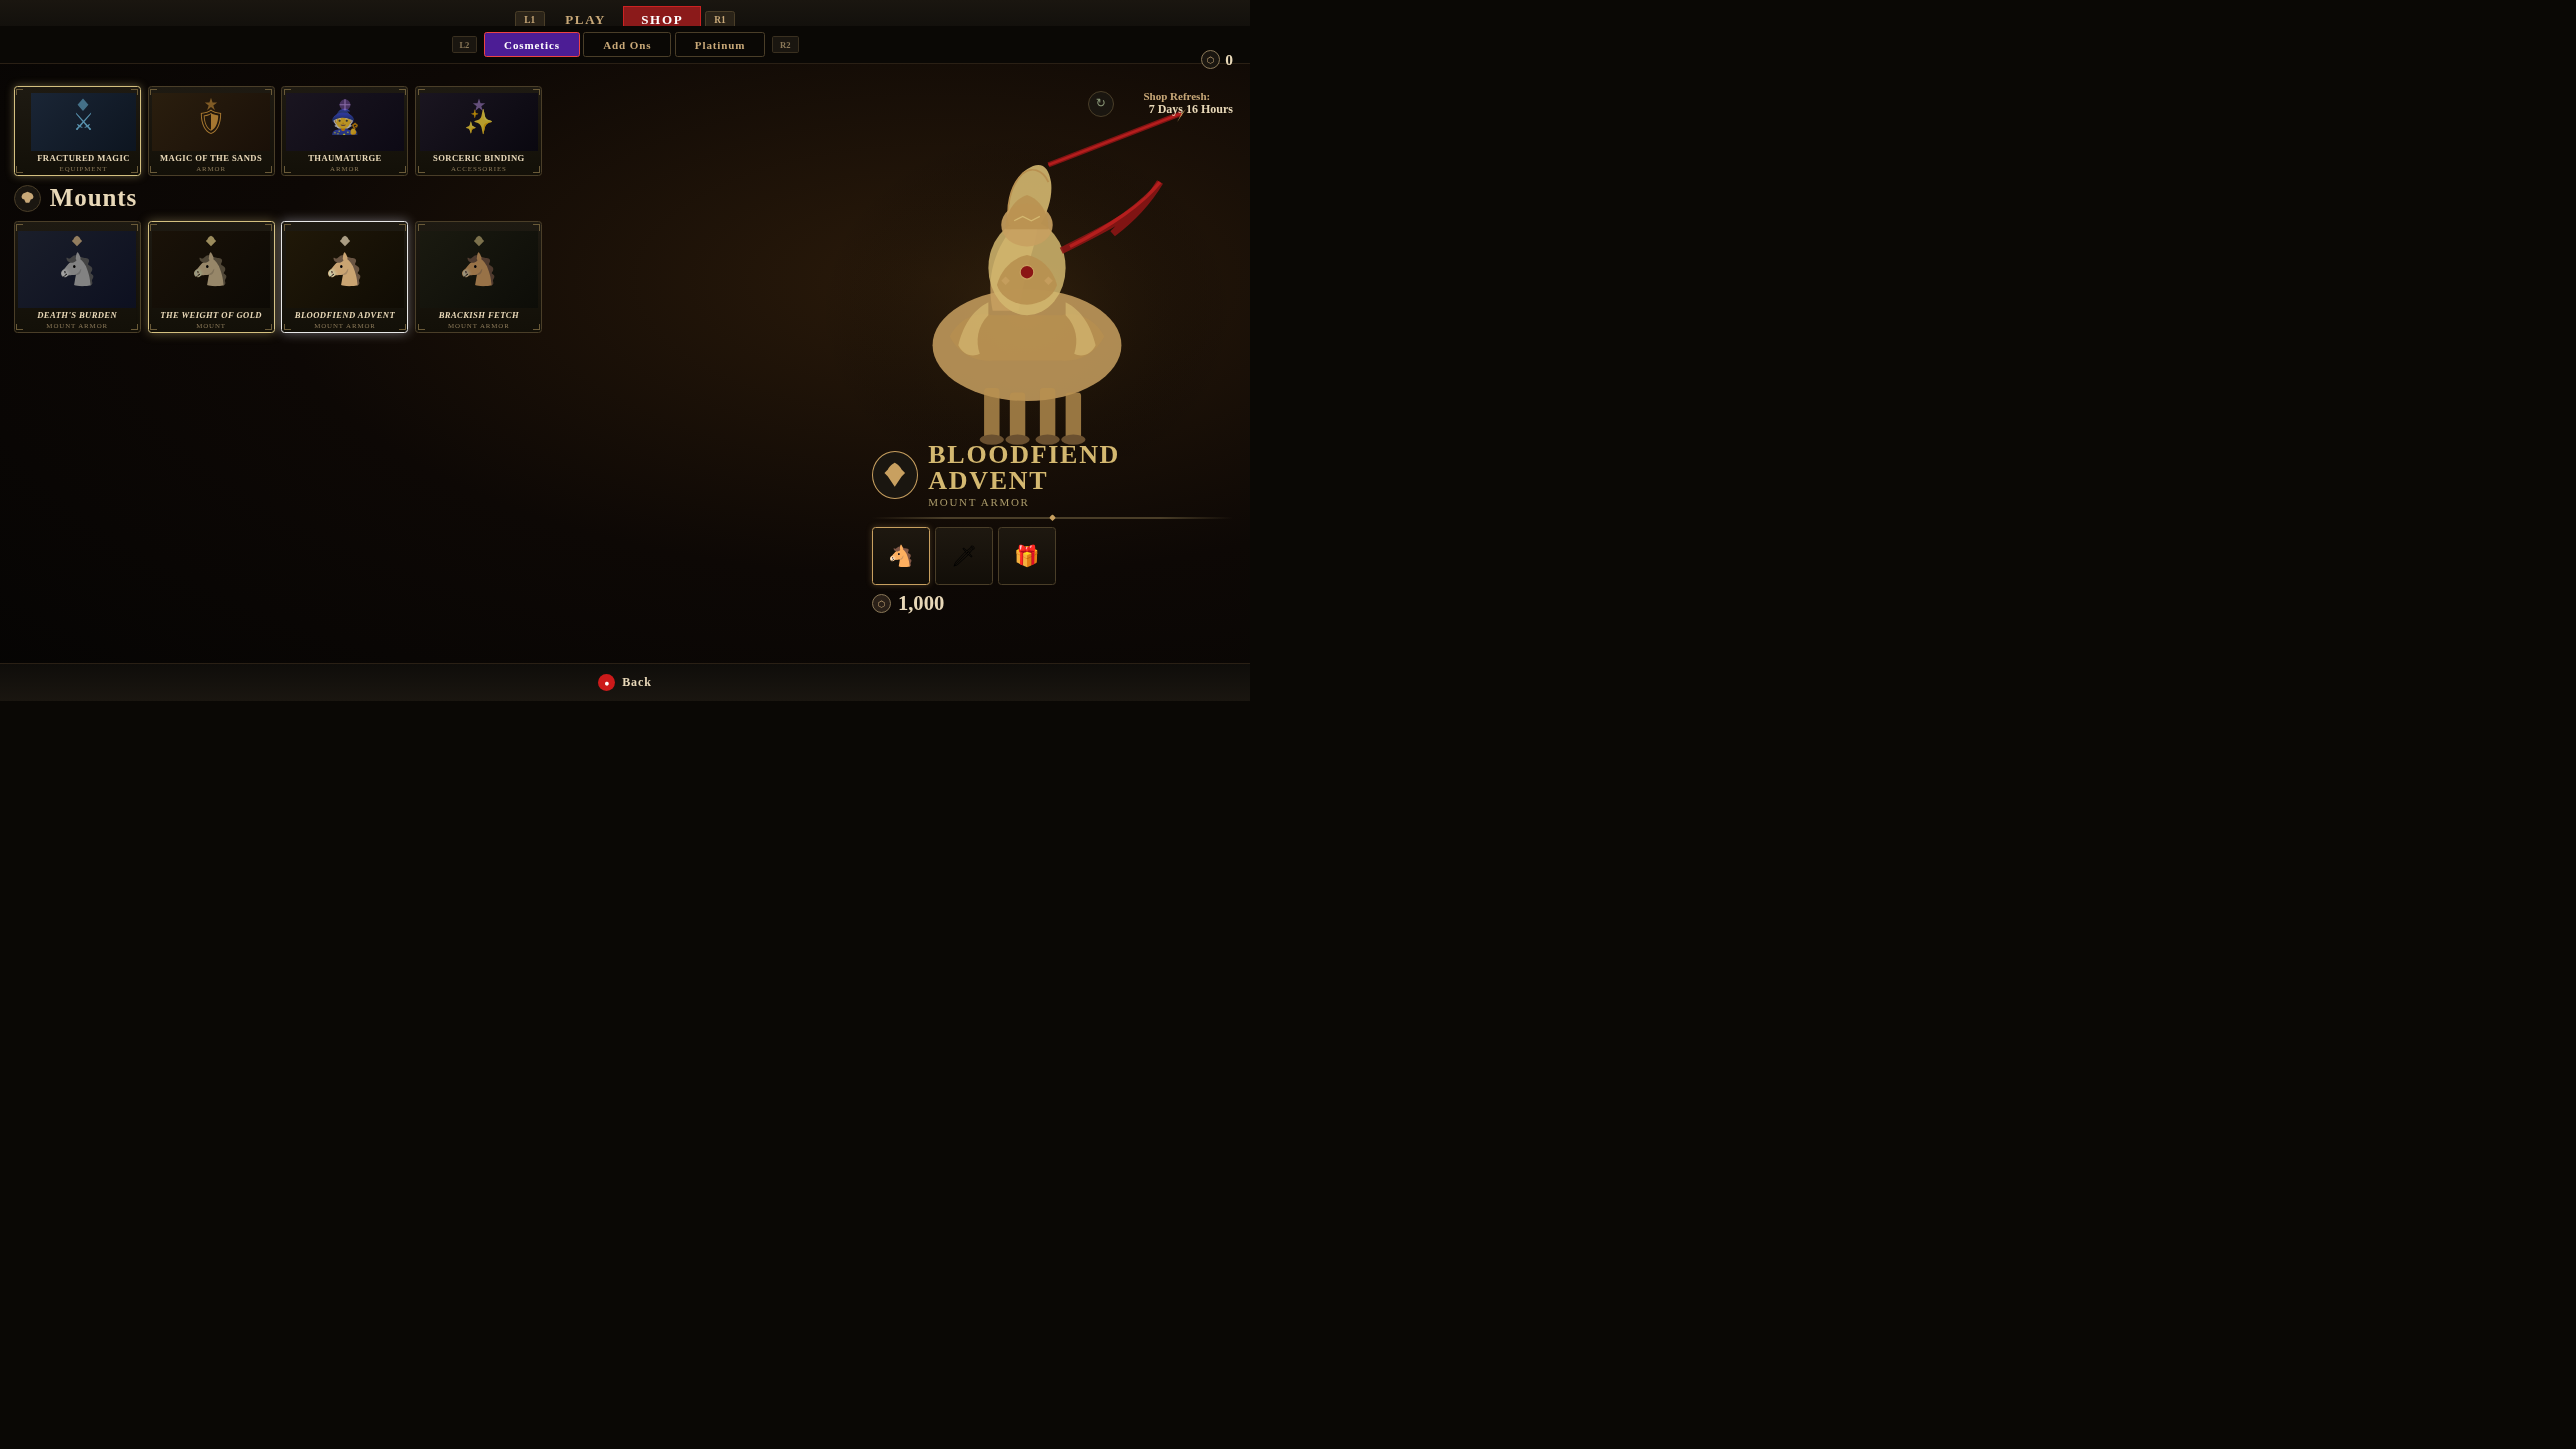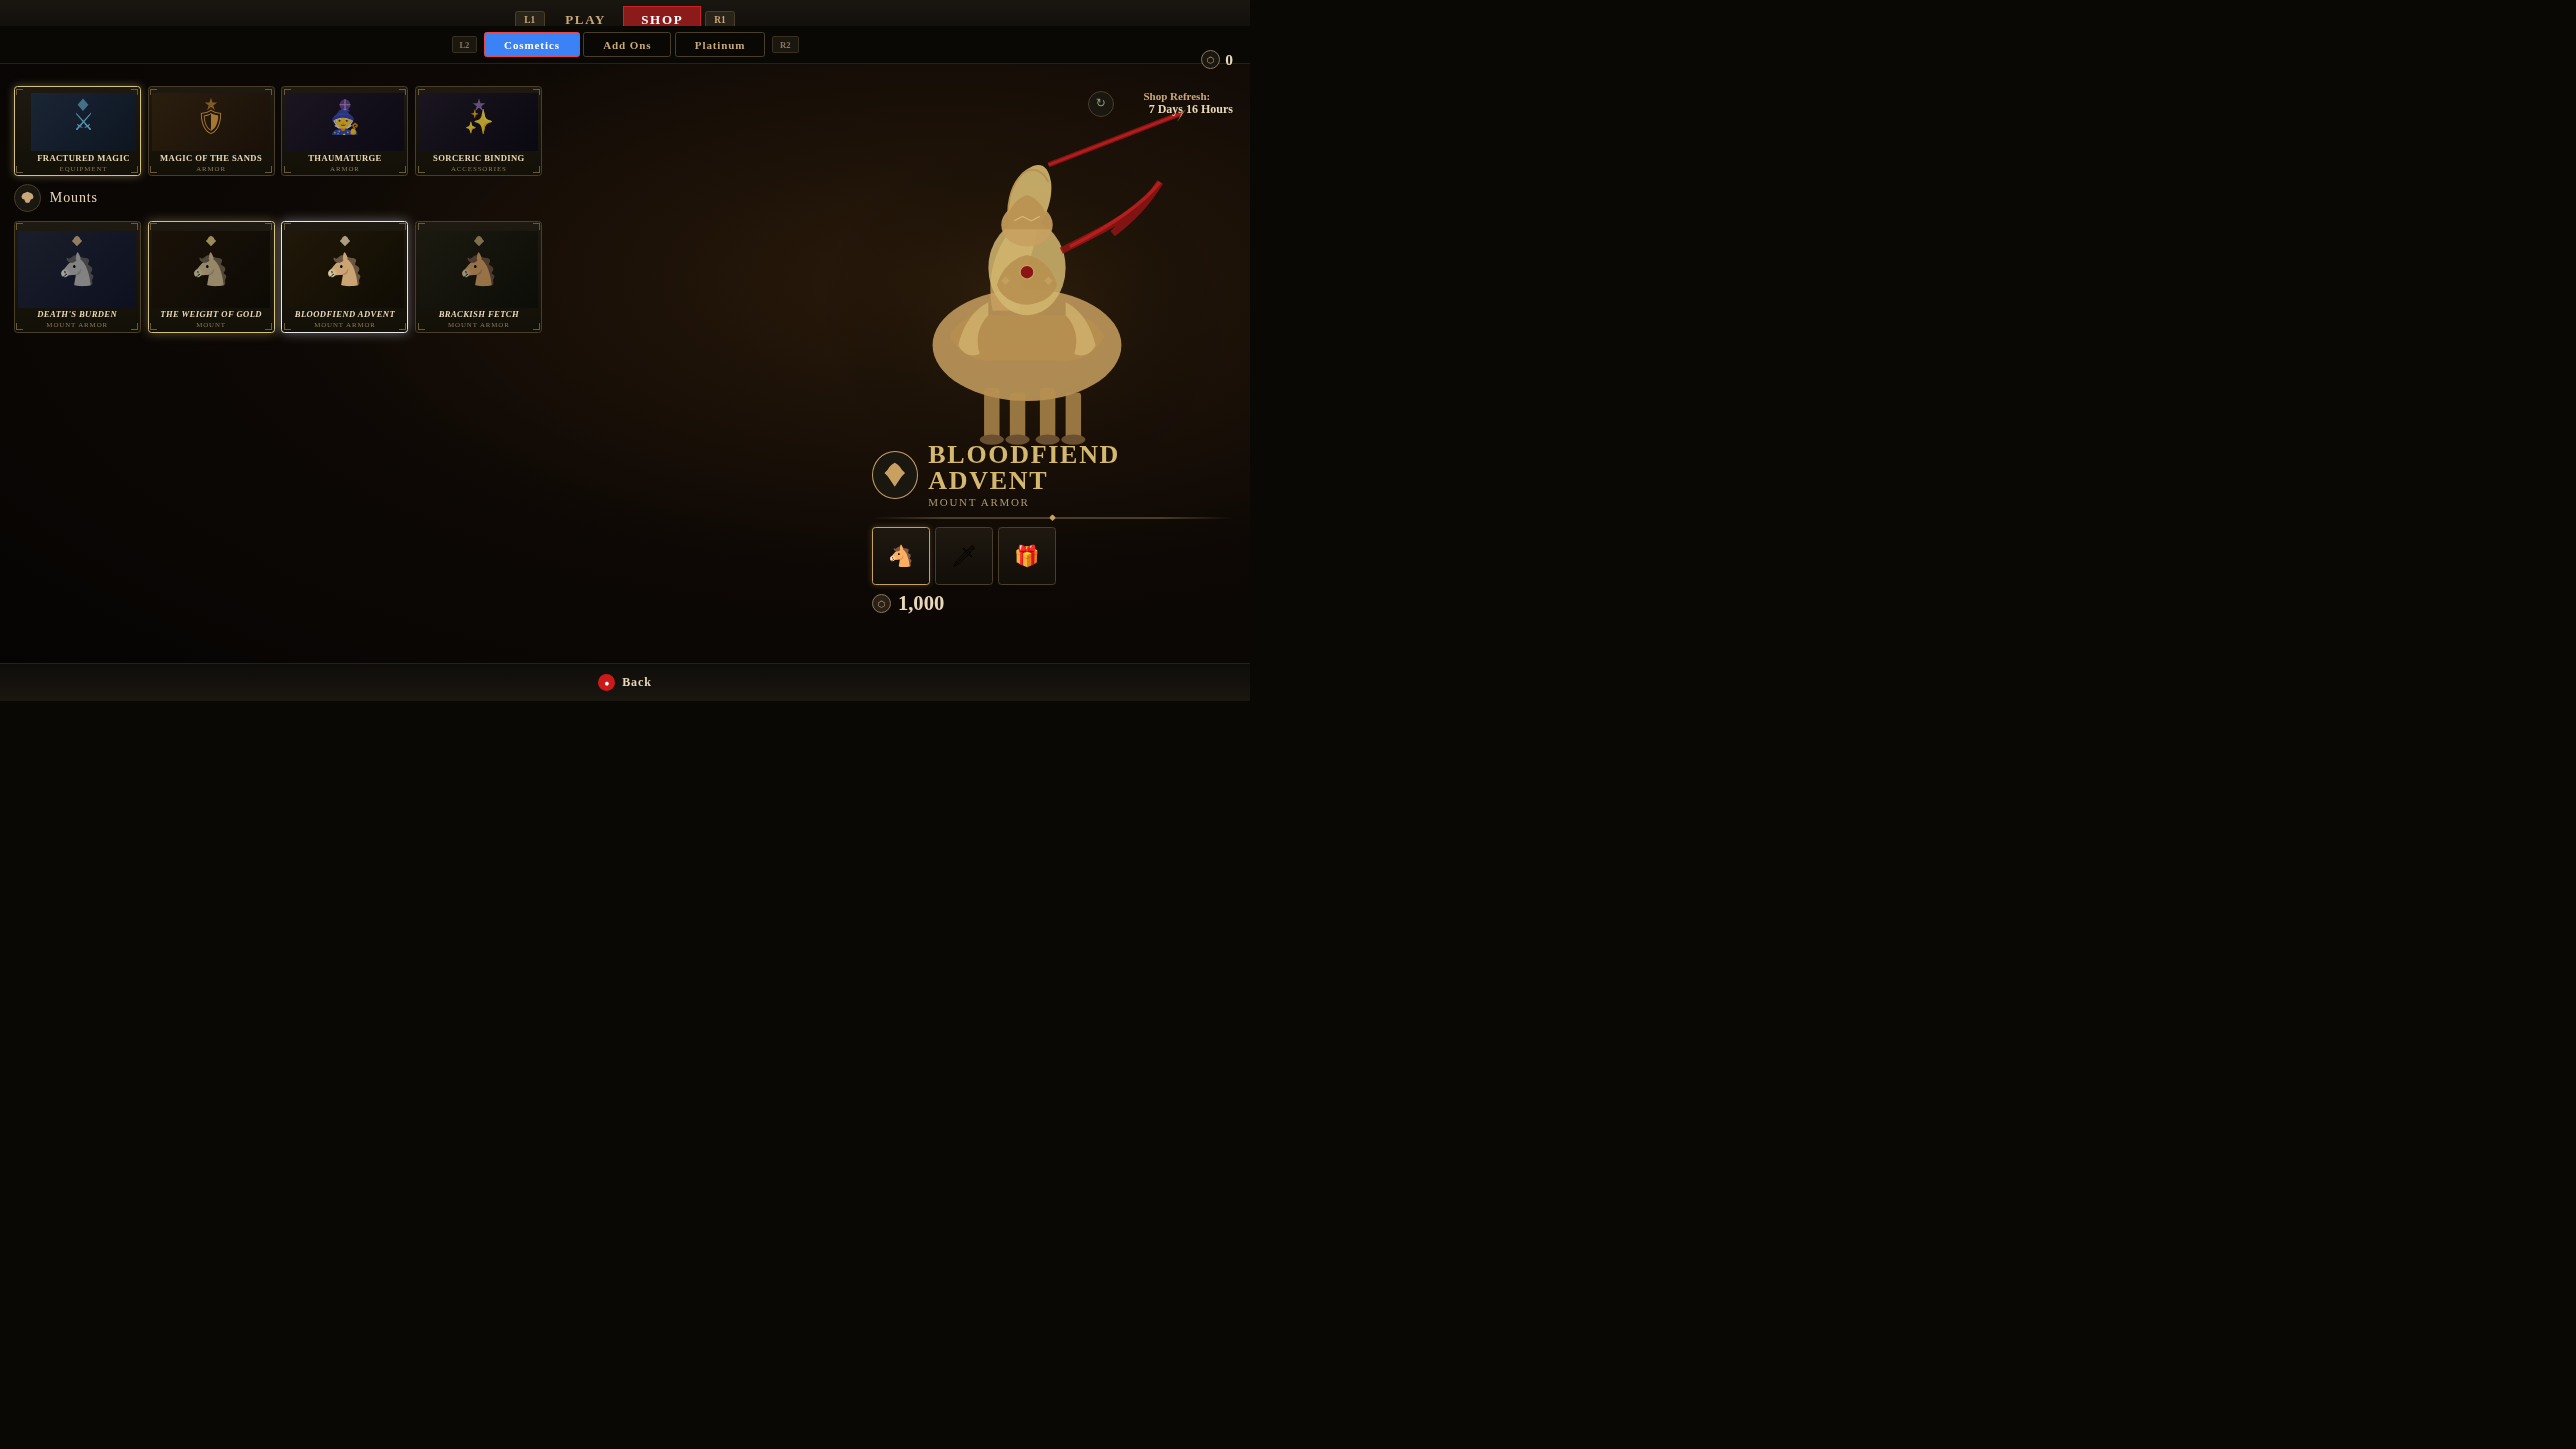--- a/index.html
+++ b/index.html
@@ -96,21 +96,21 @@
       padding: 5.2px 19px;
       font-size: 11px;
       font-weight: bold;
       letter-spacing: 0.9px;
       border-radius: 2.6px;
       cursor: pointer;
       border: 0.9px solid transparent;
     }
 
     .tab-item.active {
-      background: #3b82f6;
+      background: #4c1d95;
       color: #fff;
       border-color: #ee4444;
     }
 
     .tab-item.inactive {
       background: transparent;
       color: #c8a878;
       border-color: #4a3e28;
     }
 
@@ -328,22 +328,22 @@
       background: #1a1610;
       border-radius: 50%;
       display: flex;
       align-items: center;
       justify-content: center;
       border: 0.9px solid #4a3e28;
     }
 
     .section-title {
       color: #e8d8b8;
-      font-size: 14px;
-      font-weight: normal;
+      font-size: 25px;
+      font-weight: bold;
       letter-spacing: 0.9px;
     }
 
     .mounts-cards {
       display: flex;
       gap: 6.9px;
     }
 
     .mount-card {
       width: 127px;

